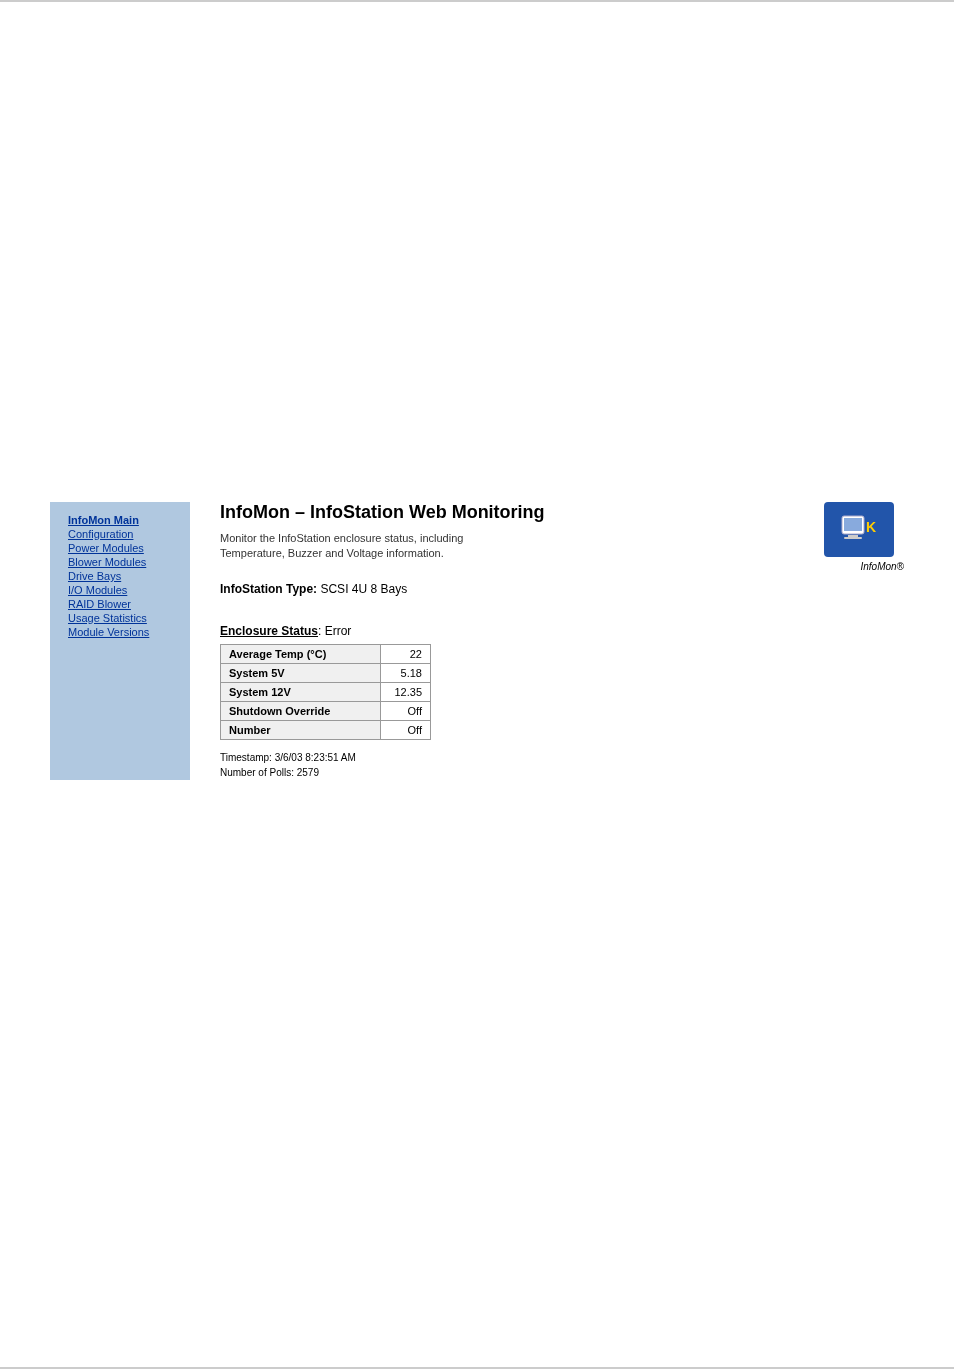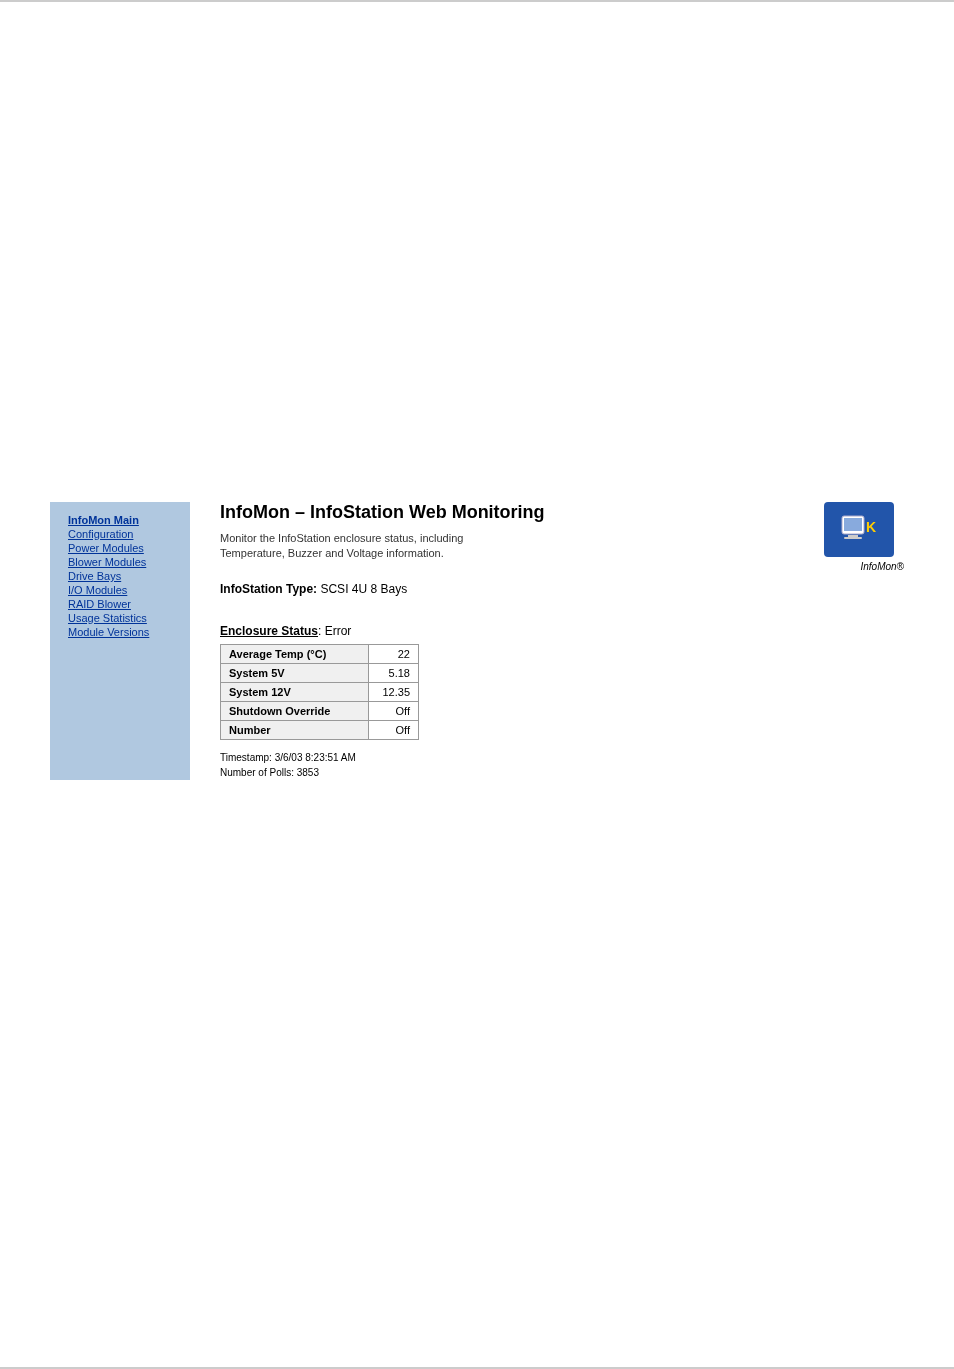--- a/index.html
+++ b/index.html
@@ -147,21 +147,21 @@
     }
 
     table.status-table td {
       border: 1px solid #999999;
       padding: 3px 8px;
     }
 
     table.status-table td:first-child {
       font-weight: bold;
       background: #f0f0f0;
-      width: 148px;
+      width: 160px;
     }
 
     table.status-table td:last-child {
       width: 50px;
       text-align: right;
     }
 
     .timestamp-section {
       font-size: 10px;
       color: #000;
@@ -249,21 +249,21 @@
             </tbody>
         </table>
 
         <div class="timestamp-section">
           <div>
             <span>Timestamp:</span>
             <span> </span><span id="ts-val">3/6/03 8:23:51 AM</span>
           </div>
           <div>
             <span>Number of Polls:</span>
-            <span> </span><span id="polls-val">3853</span>
+            <span> </span><span id="polls-val">2579</span>
           </div>
         </div>
       </div>
     </div>
   </div>
 
   <div class="bottom-rule"></div>
 </div>
 
 </body></html>

